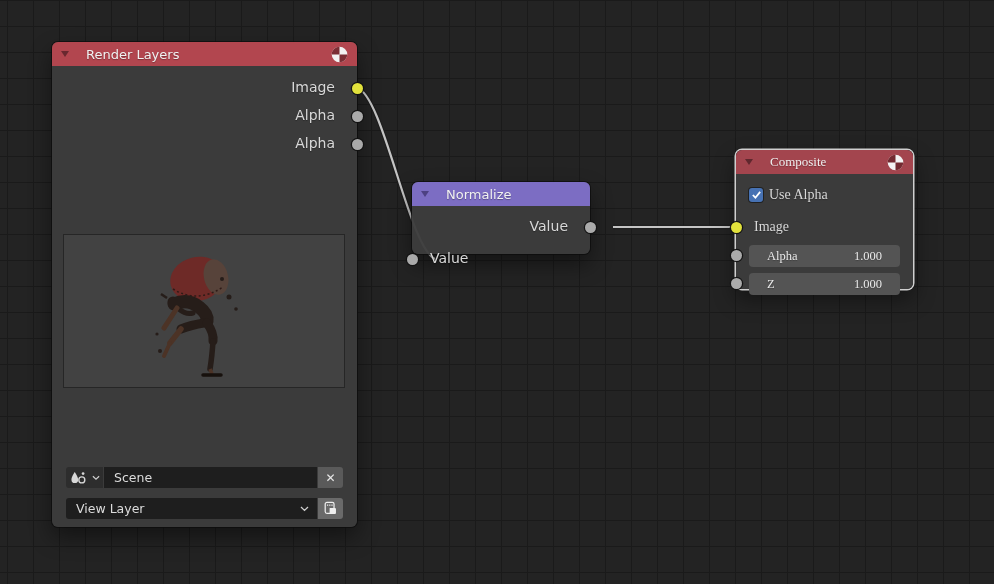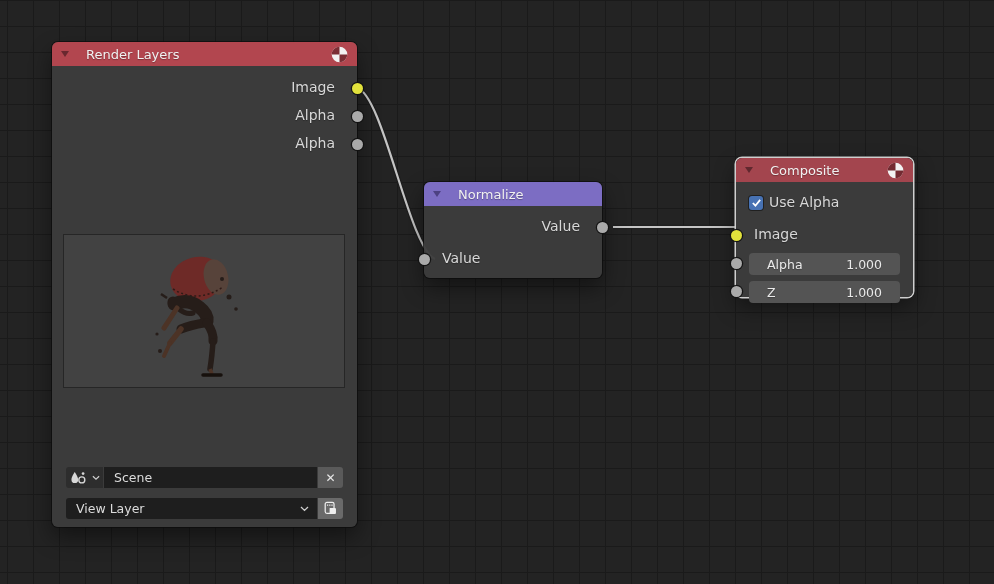--- a/index.html
+++ b/index.html
@@ -167,32 +167,32 @@
           <rect x="2.5" y="1.5" width="10" height="12.5" rx="2" fill="none" stroke="#efefef" stroke-width="1.4"></rect>
           <path d="M7.5,8 h6 q1.2,0 1.2,1.2 v4.3 q0,1.2 -1.2,1.2 h-4.8 q-1.2,0 -1.2,-1.2 Z" fill="#efefef"></path>
           <rect x="4.5" y="4" width="1.4" height="1.4" fill="#efefef"></rect>
           <rect x="7" y="4" width="1.4" height="1.4" fill="#efefef"></rect>
           <rect x="9.5" y="4" width="1.4" height="1.4" fill="#efefef"></rect>
         </svg>
       </div>
     </div>
   </div>
 
-  <div class="node" style="left:424px;top:182px;width:178px;height:96px;text-decoration:underline;">
+  <div class="node" style="left:412px;top:182px;width:178px;height:72px;text-decoration:underline;">
     <div class="node-header" style="background-color: rgb(124, 109, 195);">
       <div class="collapse-tri" style="border-top-color:rgba(20,12,50,0.45);"></div>
       <div class="node-title">Normalize</div>
     </div>
     <div class="port-label" style="right:22px;top:37px;">Value</div>
     <div class="socket" style="right: -5.5px; top: 39.5px; background-color: rgb(170, 170, 170);"></div>
     <div class="port-label" style="left:18px;top:69px;">Value</div>
     <div class="socket" style="left: -5.5px; top: 71.5px; background-color: rgb(170, 170, 170);"></div>
   </div>
 
-  <div class="node active" style="left:736px;top:158px;width:177px;height:139px;">
+  <div class="node active" style="left:736px;top:150px;width:177px;height:139px;font-family:Liberation Serif, serif;">
     <div class="node-header" style="background-color: rgb(163, 69, 78);">
       <div class="collapse-tri"></div>
       <div class="node-title">Composite</div>
       <svg class="hdr-icon" width="17" height="17" viewBox="0 0 17 17">
         <circle cx="8.5" cy="8.5" r="7.8" fill="#f2f2f2"></circle>
         <path d="M8.5,8.5 L8.5,0.7 A7.8,7.8 0 0 0 0.7,8.5 Z" fill="#732a31"></path>
         <path d="M8.5,8.5 L16.3,8.5 A7.8,7.8 0 0 1 8.5,16.3 Z" fill="#732a31"></path>
       </svg>
     </div>
 

